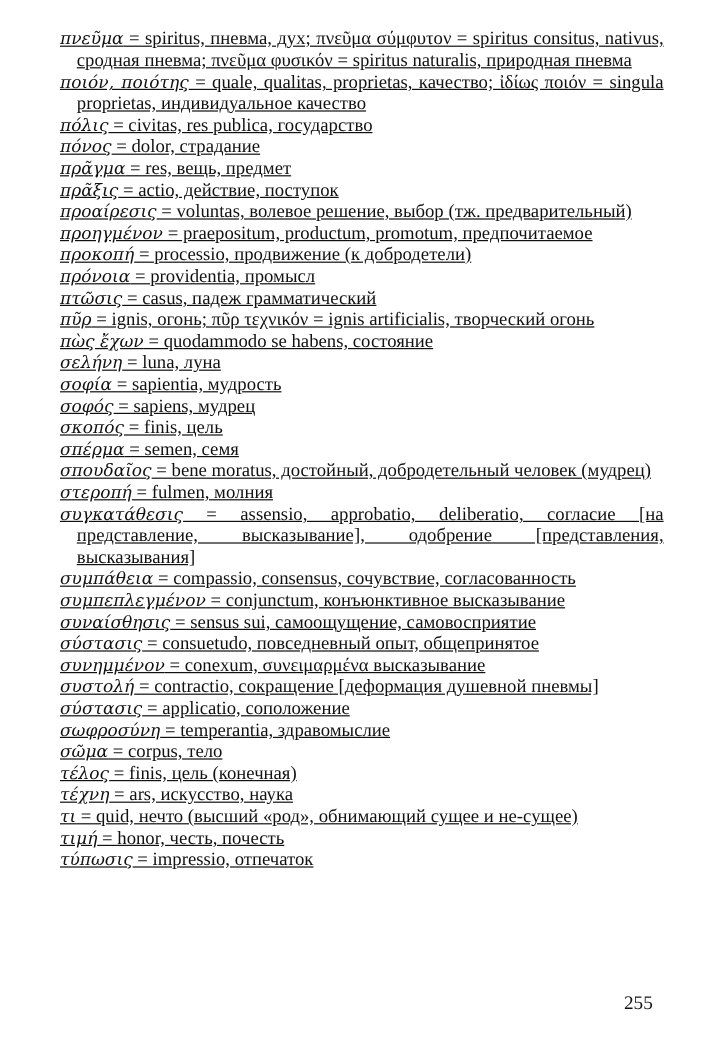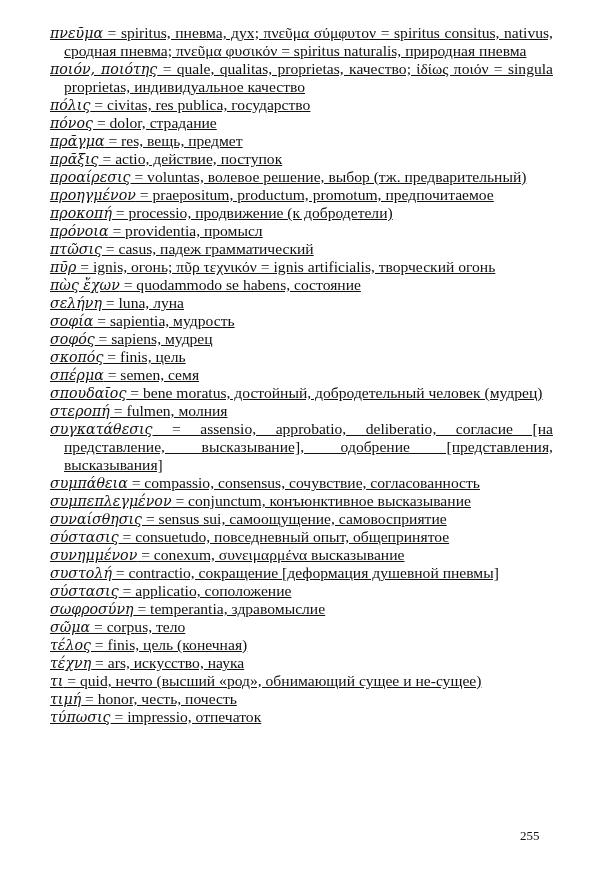--- a/index.html
+++ b/index.html
@@ -32,21 +32,21 @@
     }
     .term {
       font-style: italic;
       font-family: "DejaVu Serif", "Liberation Serif", serif;
       font-size: 14.2px;
     }
     .page-number {
       position: absolute;
       left: 520px;
       top: 828px;
-      font-size: 13px;
+      font-size: 16px;
       font-family: "Liberation Serif", serif;
     }
   </style>
 </head>
 <body>
 
 <div class="page" id="glossary">
 <p class="entry"><span class="term">πνεῦμα</span><span class="def"> = spiritus, пневма, дух; πνεῦμα σύμφυτον = spiritus consitus, nativus, сродная пневма; πνεῦμα φυσικόν = spiritus naturalis, природная пневма</span></p>
     <p class="entry"><span class="term">ποιόν, ποιότης</span><span class="def"> = quale, qualitas, proprietas, качество; ἰδίως ποιόν = singula proprietas, индивидуальное качество</span></p>
     <p class="entry"><span class="term">πόλις</span><span class="def"> = civitas, res publica, государство</span></p>

